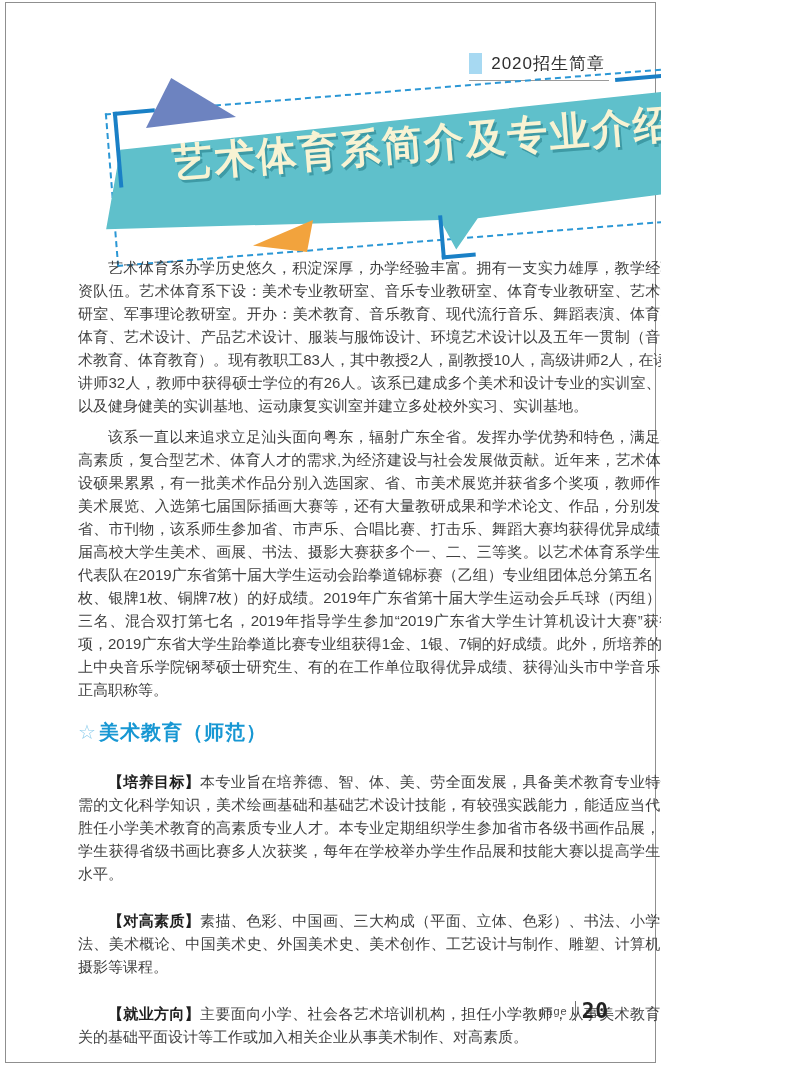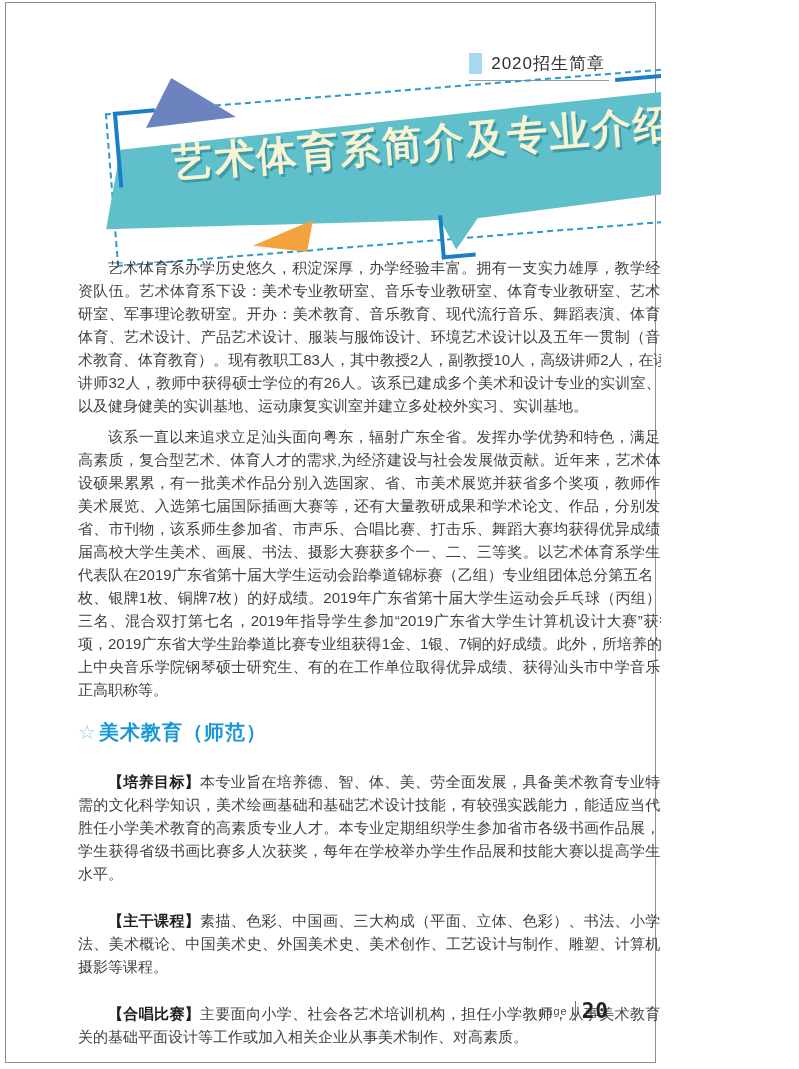--- a/index.html
+++ b/index.html
@@ -93,22 +93,22 @@
     <div class="tri tri-orange"></div>
     <div class="banner-title">艺术体育系简介及专业介绍</div>
   </div>
 
   <div class="content">
     <p class="intro">艺术体育系办学历史悠久，积淀深厚，办学经验丰富。拥有一支实力雄厚，教学经验丰富的师资队伍。艺术体育系下设：美术专业教研室、音乐专业教研室、体育专业教研室、艺术设计专业教研室、军事理论教研室。开办：美术教育、音乐教育、现代流行音乐、舞蹈表演、体育教育、社会体育、艺术设计、产品艺术设计、服装与服饰设计、环境艺术设计以及五年一贯制（音乐教育、美术教育、体育教育）。现有教职工83人，其中教授2人，副教授10人，高级讲师2人，在读博士1人，讲师32人，教师中获得硕士学位的有26人。该系已建成多个美术和设计专业的实训室、音乐制作室以及健身健美的实训基地、运动康复实训室并建立多处校外实习、实训基地。</p>
     <p class="intro">该系一直以来追求立足汕头面向粤东，辐射广东全省。发挥办学优势和特色，满足本区域，对高素质，复合型艺术、体育人才的需求,为经济建设与社会发展做贡献。近年来，艺术体育系专业建设硕果累累，有一批美术作品分别入选国家、省、市美术展览并获省多个奖项，教师作品入选全国美术展览、入选第七届国际插画大赛等，还有大量教研成果和学术论文、作品，分别发表于全国、省、市刊物，该系师生参加省、市声乐、合唱比赛、打击乐、舞蹈大赛均获得优异成绩，参加省首届高校大学生美术、画展、书法、摄影大赛获多个一、二、三等奖。以艺术体育系学生为主的学院代表队在2019广东省第十届大学生运动会跆拳道锦标赛（乙组）专业组团体总分第五名（其中金牌1枚、银牌1枚、铜牌7枚）的好成绩。2019年广东省第十届大学生运动会乒乓球（丙组）女子双打第三名、混合双打第七名，2019年指导学生参加“2019广东省大学生计算机设计大赛”获得三等奖一项，2019广东省大学生跆拳道比赛专业组获得1金、1银、7铜的好成绩。此外，所培养的学生有的考上中央音乐学院钢琴硕士研究生、有的在工作单位取得优异成绩、获得汕头市中学音乐特级教师和正高职称等。</p>
 
     <h2 class="sec"><span class="star">☆</span><span>美术教育（师范）</span></h2>
     <p class="item"><span class="plabel">【培养目标】</span><span>本专业旨在培养德、智、体、美、劳全面发展，具备美术教育专业特长，掌握必需的文化科学知识，美术绘画基础和基础艺术设计技能，有较强实践能力，能适应当代美术教育，胜任小学美术教育的高素质专业人才。本专业定期组织学生参加省市各级书画作品展，近年来在校学生获得省级书画比赛多人次获奖，每年在学校举办学生作品展和技能大赛以提高学生的专业技能水平。</span></p>
-    <p class="item"><span class="plabel">【主干课程】</span><span>素描、色彩、中国画、三大构成（平面、立体、色彩）、书法、小学美术教材教法、美术概论、中国美术史、外国美术史、美术创作、工艺设计与制作、雕塑、计算机美术设计、摄影等课程。</span></p>
-    <p class="item"><span class="plabel">【合唱比赛】</span><span>主要面向小学、社会各艺术培训机构，担任小学教师，从事美术教育、与美术相关的基础平面设计等工作或加入相关企业从事美术制作、对高素质。</span></p>
+    <p class="item"><span class="plabel">【对高素质】</span><span>素描、色彩、中国画、三大构成（平面、立体、色彩）、书法、小学美术教材教法、美术概论、中国美术史、外国美术史、美术创作、工艺设计与制作、雕塑、计算机美术设计、摄影等课程。</span></p>
+    <p class="item"><span class="plabel">【就业方向】</span><span>主要面向小学、社会各艺术培训机构，担任小学教师，从事美术教育、与美术相关的基础平面设计等工作或加入相关企业从事美术制作、对高素质。</span></p>
 
 
   </div>
 
   <div class="footer">
     <span class="pg-label">page</span>
     <span class="pg-bar"></span>
     <span class="pg-num">20</span>
   </div>
 </div>

